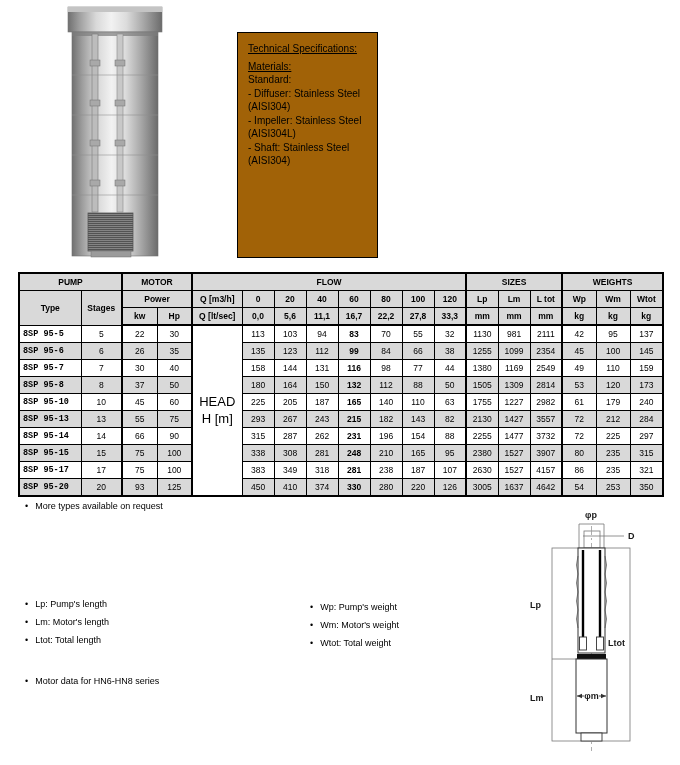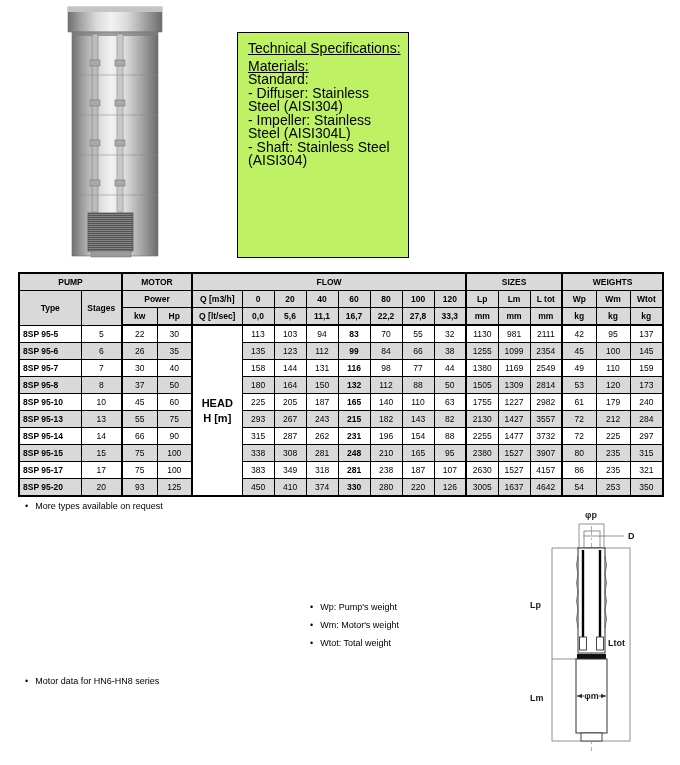--- a/index.html
+++ b/index.html
@@ -1,38 +1,38 @@
 <!DOCTYPE html>
 <html style="--shade: #d9d9d9;"><head>
 <meta charset="utf-8">
 <style>
   html,body{margin:0;padding:0;background:#fff;}
   .page{position:relative;width:680px;height:765px;background:#fff;overflow:hidden;
         font-family:"Liberation Sans",sans-serif;color:#000;}
 
   
-  .spec-box{position:absolute;left:237px;top:32px;width:172px;height:226px;
-            border:1px solid #000;background:#bef264;box-sizing:border-box;
-            padding:9px 6px 0 10px;font-size:14px;line-height:13.5px;}
+  .spec-box{position:absolute;left:237px;top:32px;width:141px;height:226px;
+            border:1px solid #000;background:#a16207;box-sizing:border-box;
+            padding:9px 6px 0 10px;font-size:10px;line-height:13.5px;}
   .spec-title{text-decoration:underline;}
   .spec-list{margin:0;padding:0;list-style:none;}
   .mt{margin-top:4px;}
 
   
   .spec-table{position:absolute;left:18px;top:272px;width:644px;border-collapse:collapse;
               table-layout:fixed;font-size:8.5px;border:2px solid #000;padding-left:38px;}
   .spec-table th,.spec-table td{border:1px solid #000;text-align:center;vertical-align:middle;
               padding:0;height:16px;line-height:1;overflow:hidden;white-space:nowrap;}
   .spec-table thead th{background:var(--shade,#d9d9d9);font-weight:bold;}
   .spec-table thead tr:last-child th{border-bottom-width:2px;}
   .spec-table tbody tr.shade td{background:var(--shade,#d9d9d9);}
   .gl{border-left-width:2px !important;}
-  td.type-cell{text-align:left;padding-left:3px;font-weight:bold;}
+  td.type-cell{text-align:left;padding-left:3px;font-weight:bold;font-family:Liberation Mono, monospace;}
   td.fb{font-weight:bold;}
-  td.head-cell{background:#fff;font-weight:bold;font-size:11px;line-height:1.3;}
+  td.head-cell{background:#fff;font-weight:normal;font-size:13px;line-height:1.3;}
 
   
   .note{position:absolute;font-size:9px;white-space:nowrap;}
   .note .blt{margin-right:7px;font-size:9px;}
   .note-list{position:absolute;margin:0;padding:0;list-style:none;font-size:9px;}
   .note-list li{height:18px;line-height:18px;white-space:nowrap;}
   .note-list li::before{content:"•";margin-right:7px;}
 
   
   .pump-photo{position:absolute;left:55px;top:5px;}
@@ -354,20 +354,25 @@
           <td class="gl">54</td>
           <td>253</td>
           <td>350</td>
         </tr>
       </tbody>
   </table>
 
   <div class="note" style="left:25px;top:501px">
     <span class="blt">•</span><span>More types available on request</span>
   </div>
+  <ul class="note-list" style="left:25px;top:595px">
+      <li>Lp: Pump's length</li>
+      <li>Lm: Motor's length</li>
+      <li>Ltot: Total length</li>
+    </ul>
   <ul class="note-list" style="left:310px;top:598px">
       <li>Wp: Pump's weight</li>
       <li>Wm: Motor's weight</li>
       <li>Wtot: Total weight</li>
     </ul>
   <div class="note" style="left:25px;top:676px">
     <span class="blt">•</span><span>Motor data for HN6-HN8 series</span>
   </div>
 
   <svg class="diagram" width="160" height="265" viewBox="0 0 160 265">

